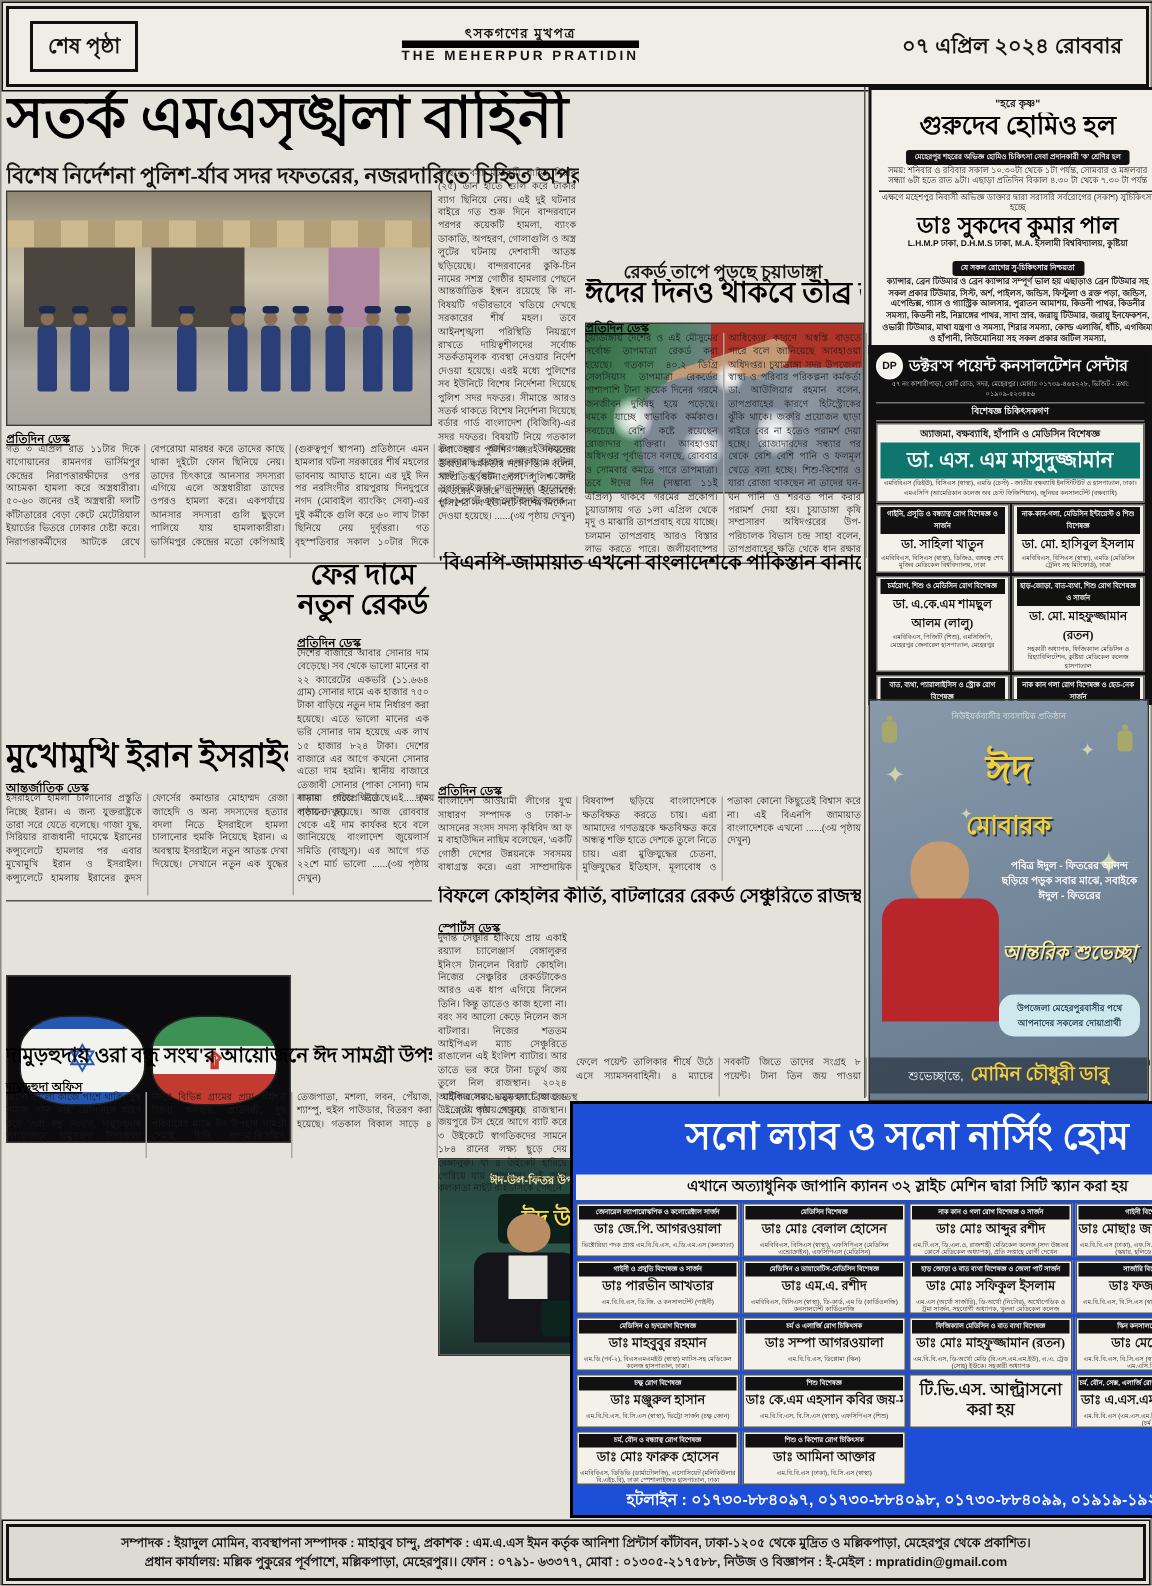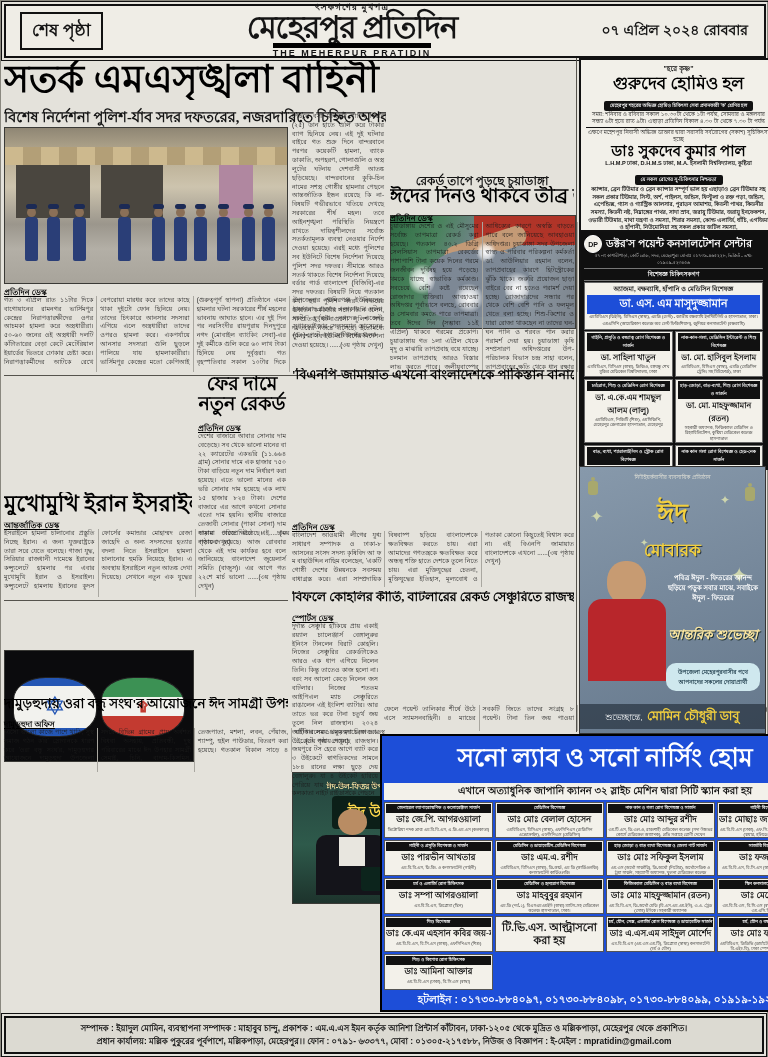--- a/index.html
+++ b/index.html
@@ -14,21 +14,21 @@
   .j{font-size:6.3px;line-height:1.4;text-align:justify;color:#1c1c1c;}
   .c2{column-count:2;column-gap:7px;column-rule:1px solid #a9a7a0;}
   .c3{column-count:3;column-gap:7px;column-rule:1px solid #a9a7a0;}
   .photo{border:1px solid #3a3a36;overflow:hidden;position:relative;}
   .rule-v{width:1px;background:#55534d;}
   .rule-h{height:1px;background:#55534d;}
 
   
   #masthead{left:4px;top:4px;width:758px;height:50px;border:2px solid #111;outline:1px solid #111;outline-offset:2px;
             background:#efede6;display:flex;align-items:center;}
-  #page-label{border:2px solid #111;padding:3px 10px;font-size:17px;font-weight:bold;margin-left:14px;}
+  #page-label{border:2px solid #111;padding:3px 10px;font-size:14px;font-weight:bold;margin-left:14px;}
   #mast-center{flex:1;text-align:center;line-height:1;}
   #motto{font-size:9px;font-weight:bold;letter-spacing:1px;}
   #mast-title{font-size:31px;font-weight:bold;font-family:"Liberation Serif",serif;letter-spacing:-1px;}
   #mast-en{font-size:9px;font-weight:bold;letter-spacing:2px;border-top:5px solid #000000;display:inline-block;padding-top:1px;}
   #mast-date{font-size:14px;font-weight:bold;margin-right:16px;}
 
   
   #police-photo{background:linear-gradient(180deg,#8f8674 0%,#b9ad92 18%,#cdc4ae 38%,#9b968c 62%,#b3afa6 78%,#a8a49b 100%);}
   .awning{position:absolute;left:0;top:12%;width:100%;height:12%;background:repeating-linear-gradient(90deg,#cdb98e 0 18px,#b39f77 18px 36px);}
   .shop{position:absolute;top:24%;height:34%;background:#4a463f;}
@@ -87,21 +87,20 @@
 </style>
 </head>
 <body>
 
 <div id="page">
 
   <div class="abs" id="masthead">
     <div id="page-label">শেষ পৃষ্ঠা</div>
     <div id="mast-center">
       <div id="motto">ৎসকগণের মুখপত্র</div>
-      <div id="mast-title">মেহেরপুর প্রতিদিন</div>
       <div><span id="mast-en">THE MEHERPUR PRATIDIN</span></div>
     </div>
     <div id="mast-date">০৭ এপ্রিল ২০২৪ রোববার</div>
   </div>
 
   <div class="abs hl nowrap" style="left:4px;top:60px;width:382px;font-size:38px;">সতর্ক এমএসৃঙ্খলা বাহিনী</div>
   <div class="abs serif nowrap" style="left:4px;top:106px;width:382px;font-size:14.5px;font-weight:bold;">বিশেষ নির্দেশনা পুলিশ-র্যাব সদর দফতরের, নজরদারিতে চিহ্নিত অপরাধীরা</div>
   <div class="abs photo" id="police-photo" style="left:4px;top:127px;width:282px;height:155px;">
     <div class="awning"></div>
     <div class="shop" style="left:4%;width:26%;"></div>
@@ -204,21 +203,21 @@
 
   <div class="abs" id="dp-ad" style="left:579px;top:230px;width:179px;height:230px;border:2px solid #111;">
     <div style="display:flex;align-items:center;gap:4px;">
       <div style="width:16px;height:16px;border:1px solid #fff;border-radius:50%;background:#f3f1ea;color:#111;font-size:7px;font-weight:bold;display:flex;align-items:center;justify-content:center;">DP</div>
       <div style="font-size:10.5px;font-weight:bold;color:#fff;white-space:nowrap;">ডক্টর'স পয়েন্ট কনসালটেশন সেন্টার</div>
     </div>
     <div style="font-size:4.4px;color:#ddd;text-align:center;">৫৭ নং কাশারীপাড়া, কোর্ট রোড, সদর, মেহেরপুর। মোবাঃ ০১৭৩৯-৪৬৫২২৮, ভিজিট - তথ্য: ০১৯০৯-৫২৩৪৫৬</div>
     <div style="font-size:6px;font-weight:bold;text-align:center;color:#fff;border-top:1px solid #777;border-bottom:1px solid #777;margin:1px 0;">বিশেষজ্ঞ চিকিৎসকগণ</div>
     <div class="dp-cell" style="margin:1px 0;">
       <div style="font-size:6.4px;font-weight:bold;">অ্যাজমা, বক্ষব্যাধি, হাঁপানি ও মেডিসিন বিশেষজ্ঞ</div>
-      <div style="font-size:11px;font-weight:bold;font-family:'Liberation Serif',serif;background:#1d4ed8;color:#fff;">ডা. এস. এম মাসুদুজ্জামান</div>
+      <div style="font-size:14px;font-weight:bold;font-family:'Liberation Serif',serif;background:#0f766e;color:#fff;">ডা. এস. এম মাসুদুজ্জামান</div>
       <div style="font-size:4.2px;">এমবিবিএস (ডিইউ), বিসিএস (স্বাস্থ্য), এমডি (চেস্ট) - জাতীয় বক্ষব্যাধি ইনস্টিটিউট ও হাসপাতাল, ঢাকা। এমএসিপি (আমেরিকান কলেজ অব চেস্ট ফিজিশিয়ান), জুনিয়র কনসালটেন্ট (বক্ষব্যাধি)</div>
     </div>
     <div style="display:grid;grid-template-columns:1fr 1fr;gap:2px;">
       <div class="dp-cell">
         <div class="dp-spec">গাইনি, প্রসূতি ও বন্ধ্যাত্ব রোগ বিশেষজ্ঞ ও সার্জন</div>
         <div class="dp-name">ডা. সাহিলা খাতুন</div>
         <div class="dp-qual">এমবিবিএস, বিসিএস (স্বাস্থ্য), ডিজিও, বঙ্গবন্ধু শেখ মুজিব মেডিকেল বিশ্ববিদ্যালয়, ঢাকা</div>
       </div>
       <div class="dp-cell">
         <div class="dp-spec">নাক-কান-গলা, মেডিসিন ইন্টারেস্ট ও শিশু বিশেষজ্ঞ</div>
@@ -325,40 +324,45 @@
           <div class="sono-spec">হাড় জোড়া ও বাত ব্যথা বিশেষজ্ঞ ও জেলা পার্ট সার্জন</div>
           <div class="sono-name">ডাঃ মোঃ সফিকুল ইসলাম</div>
           <div class="sono-qual">এম.এস (অর্থো সার্জারি), ডি-অর্থো (নিটোর), অর্থোপেডিক ও ট্রমা সার্জন, সহযোগী অধ্যাপক, খুলনা মেডিকেল কলেজ হাসপাতাল</div>
         </div>
       <div class="sono-cell">
           <div class="sono-spec">সার্জারি বিশেষজ্ঞ ও সার্জন</div>
           <div class="sono-name">ডাঃ ফজলুর রহমান</div>
           <div class="sono-qual">এম.বি.বি.এস, বি.সি.এস (স্বাস্থ্য) এম.এস (জেনারেল সার্জারী)</div>
         </div>
       <div class="sono-cell">
+          <div class="sono-spec">মেডিসিন ও হৃদরোগ বিশেষজ্ঞ</div>
+          <div class="sono-name">ডাঃ মাহবুবুর রহমান</div>
+          <div class="sono-qual">এম.ডি (পর্ব-২), বিএসএমএমইউ (স্বাস্থ্য) ম্যাটস-সহ মেডিকেল কলেজ হাসপাতাল, ঢাকা।</div>
+        </div>
+      <div class="sono-cell">
           <div class="sono-spec">চর্ম ও এলার্জি রোগ চিকিৎসক</div>
           <div class="sono-name">ডাঃ সম্পা আগরওয়ালা</div>
           <div class="sono-qual">এম.বি.বি.এস, ডিপ্লোমা (স্কিন)</div>
         </div>
       <div class="sono-cell">
-          <div class="sono-spec">মেডিসিন ও হৃদরোগ বিশেষজ্ঞ</div>
-          <div class="sono-name">ডাঃ মাহবুবুর রহমান</div>
-          <div class="sono-qual">এম.ডি (পর্ব-২), বিএসএমএমইউ (স্বাস্থ্য) ম্যাটস-সহ মেডিকেল কলেজ হাসপাতাল, ঢাকা।</div>
-        </div>
-      <div class="sono-cell">
           <div class="sono-spec">ফিজিক্যাল মেডিসিন ও বাত ব্যথা বিশেষজ্ঞ</div>
           <div class="sono-name">ডাঃ মোঃ মাহফুজ্জামান (রতন)</div>
           <div class="sono-qual">এম.বি.বি.এস, ডি-অর্থো মেডি (বি.এস.এম.এম.ইউ), এ.এ. ট্রেড (সোহ) ইউকে। সহকারী অধ্যাপক</div>
         </div>
       <div class="sono-cell">
           <div class="sono-spec">স্কিন কনসালটেন্ট এ্যাসথেটিকস</div>
           <div class="sono-name">ডাঃ মেহেদী হাসান</div>
           <div class="sono-qual">এম.বি.বি.এস, বি.সি.এস (স্বাস্থ্য), পি.এ (বি.এস.এম.এম.ইউ), এম.এসি.সি.এস (ইউকে)</div>
         </div>
       <div class="sono-cell">
+          <div class="sono-spec">চক্ষু রোগ বিশেষজ্ঞ</div>
+          <div class="sono-name">ডাঃ মঞ্জুরুল হাসান</div>
+          <div class="sono-qual">এম.বি.বি.এস, বি.সি.এস (স্বাস্থ্য), ভিট্রো সার্জন (চক্ষু জোন)</div>
+        </div>
+      <div class="sono-cell">
           <div class="sono-spec">শিশু বিশেষজ্ঞ</div>
           <div class="sono-name">ডাঃ কে.এম এহসান কবির জয়-মাইকী</div>
           <div class="sono-qual">এম.বি.বি.এস, বি.সি.এস (স্বাস্থ্য), এফসিপিএস (শিশু)</div>
         </div>
       <div class="sono-cell" style="display:flex;align-items:center;justify-content:center;">
         <div style="font-size:11px;font-weight:bold;font-family:'Liberation Serif',serif;line-height:1.15;">টি.ভি.এস. আল্ট্রাসনো করা হয়</div>
       </div>
       <div class="sono-cell">
           <div class="sono-spec">চর্ম, যৌন, সেক্স, এলার্জি রোগ বিশেষজ্ঞ ও ডায়াবেটিক সার্জন</div>
           <div class="sono-name">ডাঃ এ.এস.এম সাইদুল মোর্শেদ</div>

